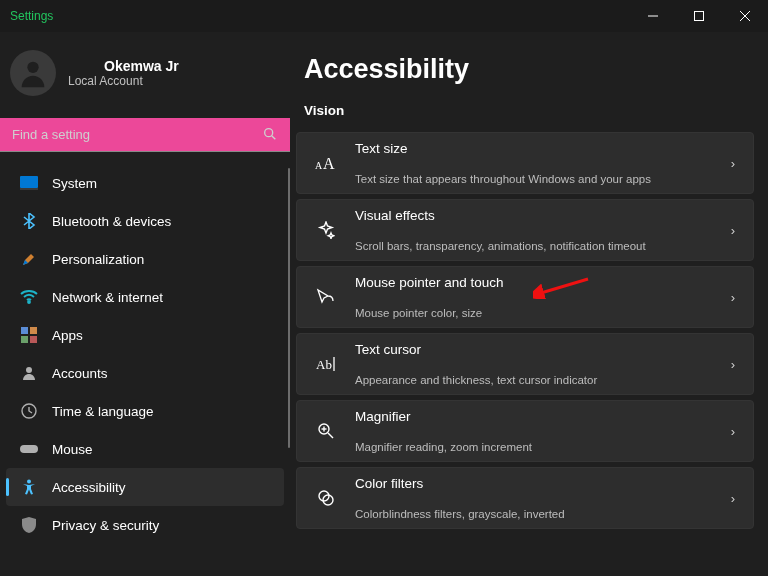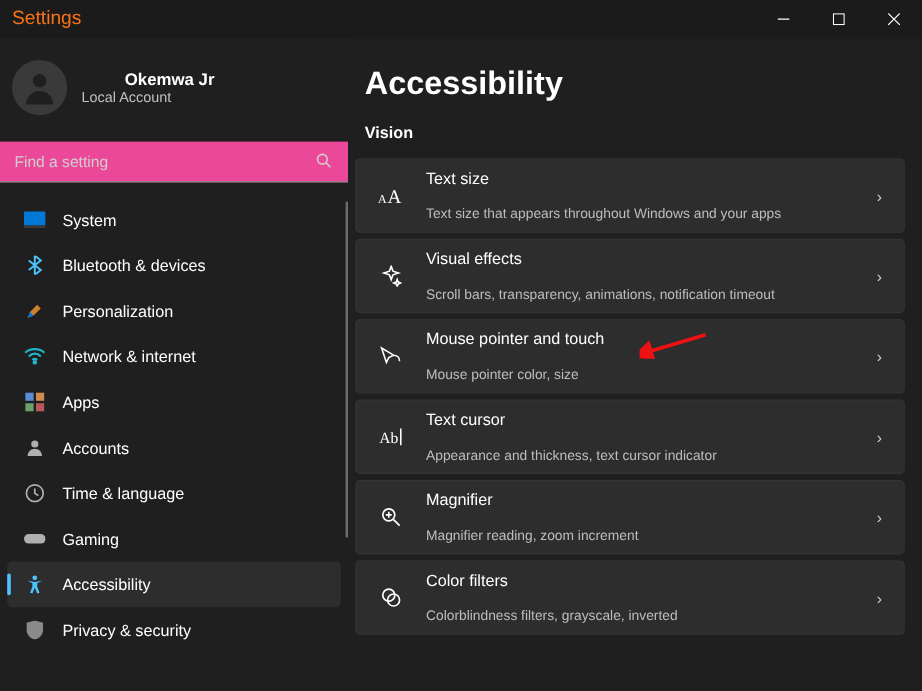--- a/index.html
+++ b/index.html
@@ -1,19 +1,19 @@
 <!DOCTYPE html>
 <html><head>
 <meta charset="utf-8">
 <style>
   * { box-sizing: border-box; margin: 0; padding: 0; }
   html, body { width: 768px; height: 576px; overflow: hidden; font-family: "Segoe UI", Arial, sans-serif; background: #1f1f1f; color: #fff; }
   .window { width: 768px; height: 576px; display: flex; flex-direction: column; background: #1f1f1f; }
   .titlebar { height: 32px; display: flex; align-items: center; padding-left: 10px; background: #1b1b1b; }
-  .titlebar-title { font-size: 16px; color: #f97316; flex: 1; }
+  .titlebar-title { font-size: 12px; color: #22c55e; flex: 1; }
   .winbtns { display: flex; height: 100%; }
   .winbtn { width: 46px; display: flex; align-items: center; justify-content: center; color: #fff; font-size: 12px; }
   .winbtn svg { stroke: #fff; }
   .body { flex: 1; display: flex; min-height: 0; }
   .sidebar { width: 290px; display: flex; flex-direction: column; padding-top: 12px; background: #1f1f1f; }
   .user { display: flex; align-items: center; padding: 6px 16px 18px 10px; gap: 12px; }
   .avatar { width: 46px; height: 46px; border-radius: 50%; background: #3a3a3a; display: flex; align-items: center; justify-content: center; }
   .avatar svg { fill: #1f1f1f; }
   .user-name { font-size: 14px; font-weight: 600; color: #fff; margin-left: 36px; }
   .user-sub { font-size: 12px; color: #c0c0c0; }
@@ -152,21 +152,21 @@
                 </svg>
               </span>
             <span>Time &amp; language</span>
           </li>
           <li>
             <span class="nicon">
                 <svg width="18" height="12" viewBox="0 0 18 12" fill="#b0b0b0">
                   <rect x="0" y="2" width="18" height="8" rx="4"></rect>
                 </svg>
               </span>
-            <span>Gaming</span>
+            <span>Mouse</span>
           </li>
           <li class="selected">
             <span class="nicon">
                 <svg width="16" height="16" viewBox="0 0 16 16" fill="#4cc2ff">
                   <circle cx="8" cy="2.5" r="2"></circle>
                   <path d="M2 5l6 1 6-1-4 2v3l2 5-2 .5-2-5-2 5-2-.5 2-5V7z"></path>
                 </svg>
               </span>
             <span>Accessibility</span>
           </li>

